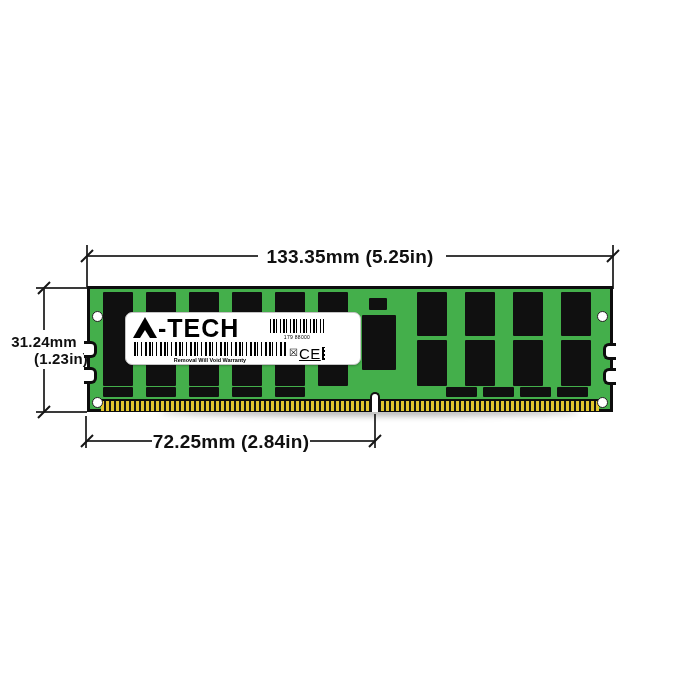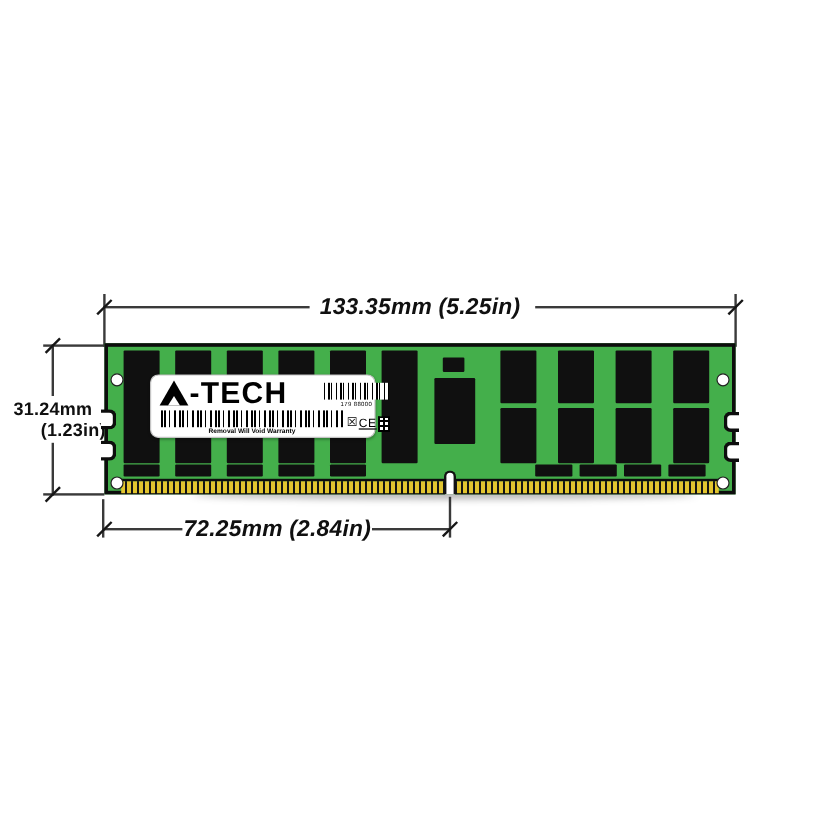--- a/index.html
+++ b/index.html
@@ -12,21 +12,21 @@
   
   .dline{position:absolute;background:var(--dim,#3a3a3a);}
   .tick{
     position:absolute;width:17px;height:2px;background:#161616;
     transform:translate(-50%,-50%) rotate(-45deg);
   }
   .dim-text{
     position:absolute;font-weight:bold;color:#101010;text-align:center;
     letter-spacing:0.2px;white-space:nowrap;
   }
-  .dim-text.big{font-size:19px;font-style:italic;}
+  .dim-text.big{font-size:19px;}
   .dim-text.side{font-size:15px;}
 
   
   .board{
     position:absolute;left:87px;top:286px;width:520px;height:120px;
     background:var(--pcb,#44AF4B);border:3px solid #0d0d0d;
   }
   .shadow{
     position:absolute;left:160px;top:408px;width:420px;height:8px;
     background:rgba(40,40,40,0.35);border-radius:50%;filter:blur(3px);
@@ -47,21 +47,21 @@
     background:#fff;border:1px solid #222;box-sizing:border-box;z-index:7;
   }
   .edge-notch{
     position:absolute;width:13px;height:17px;background:#fff;box-sizing:border-box;z-index:7;
   }
   .edge-notch.left{border:3px solid #0d0d0d;border-left:none;border-radius:0 6px 6px 0;}
   .edge-notch.right{border:3px solid #0d0d0d;border-right:none;border-radius:6px 0 0 6px;}
 
   
   .label{
-    position:absolute;left:125px;top:312px;width:188px;height:53px;
+    position:absolute;left:125px;top:312px;width:236px;height:53px;
     background:#fff;border:1px solid #c4c4c4;border-radius:7px;
     box-shadow:0 1px 2px rgba(0,0,0,0.25);z-index:10;box-sizing:border-box;
   }
   .logo{position:absolute;left:7px;top:3px;display:flex;align-items:flex-end;height:23px;}
   .tri{
     position:relative;width:0;height:0;margin-bottom:1px;
     border-left:12px solid transparent;border-right:12px solid transparent;
     border-bottom:21px solid #000;
   }
   .tri::after{
@@ -87,21 +87,21 @@
   }
   .warranty{
     position:absolute;left:8px;top:44px;width:152px;text-align:center;
     font-size:5.5px;font-weight:bold;color:#000;
   }
   .symbols{
     position:absolute;left:163px;top:31px;width:36px;height:18px;
     display:flex;align-items:center;gap:1px;color:#000;
   }
   .weee{font-size:10px;line-height:10px;}
-  .ce{font-size:10px;letter-spacing:0.5px;text-decoration:underline;}
+  .ce{font-size:15px;letter-spacing:0.5px;text-decoration:underline;}
   .qr{
     width:13px;height:13px;
     background:
       repeating-linear-gradient(90deg,#000 0 2px,transparent 2px 4px),
       repeating-linear-gradient(0deg,#000 0 2px,#fff 2px 4px);
   }
 </style>
 </head>
 <body>
 

